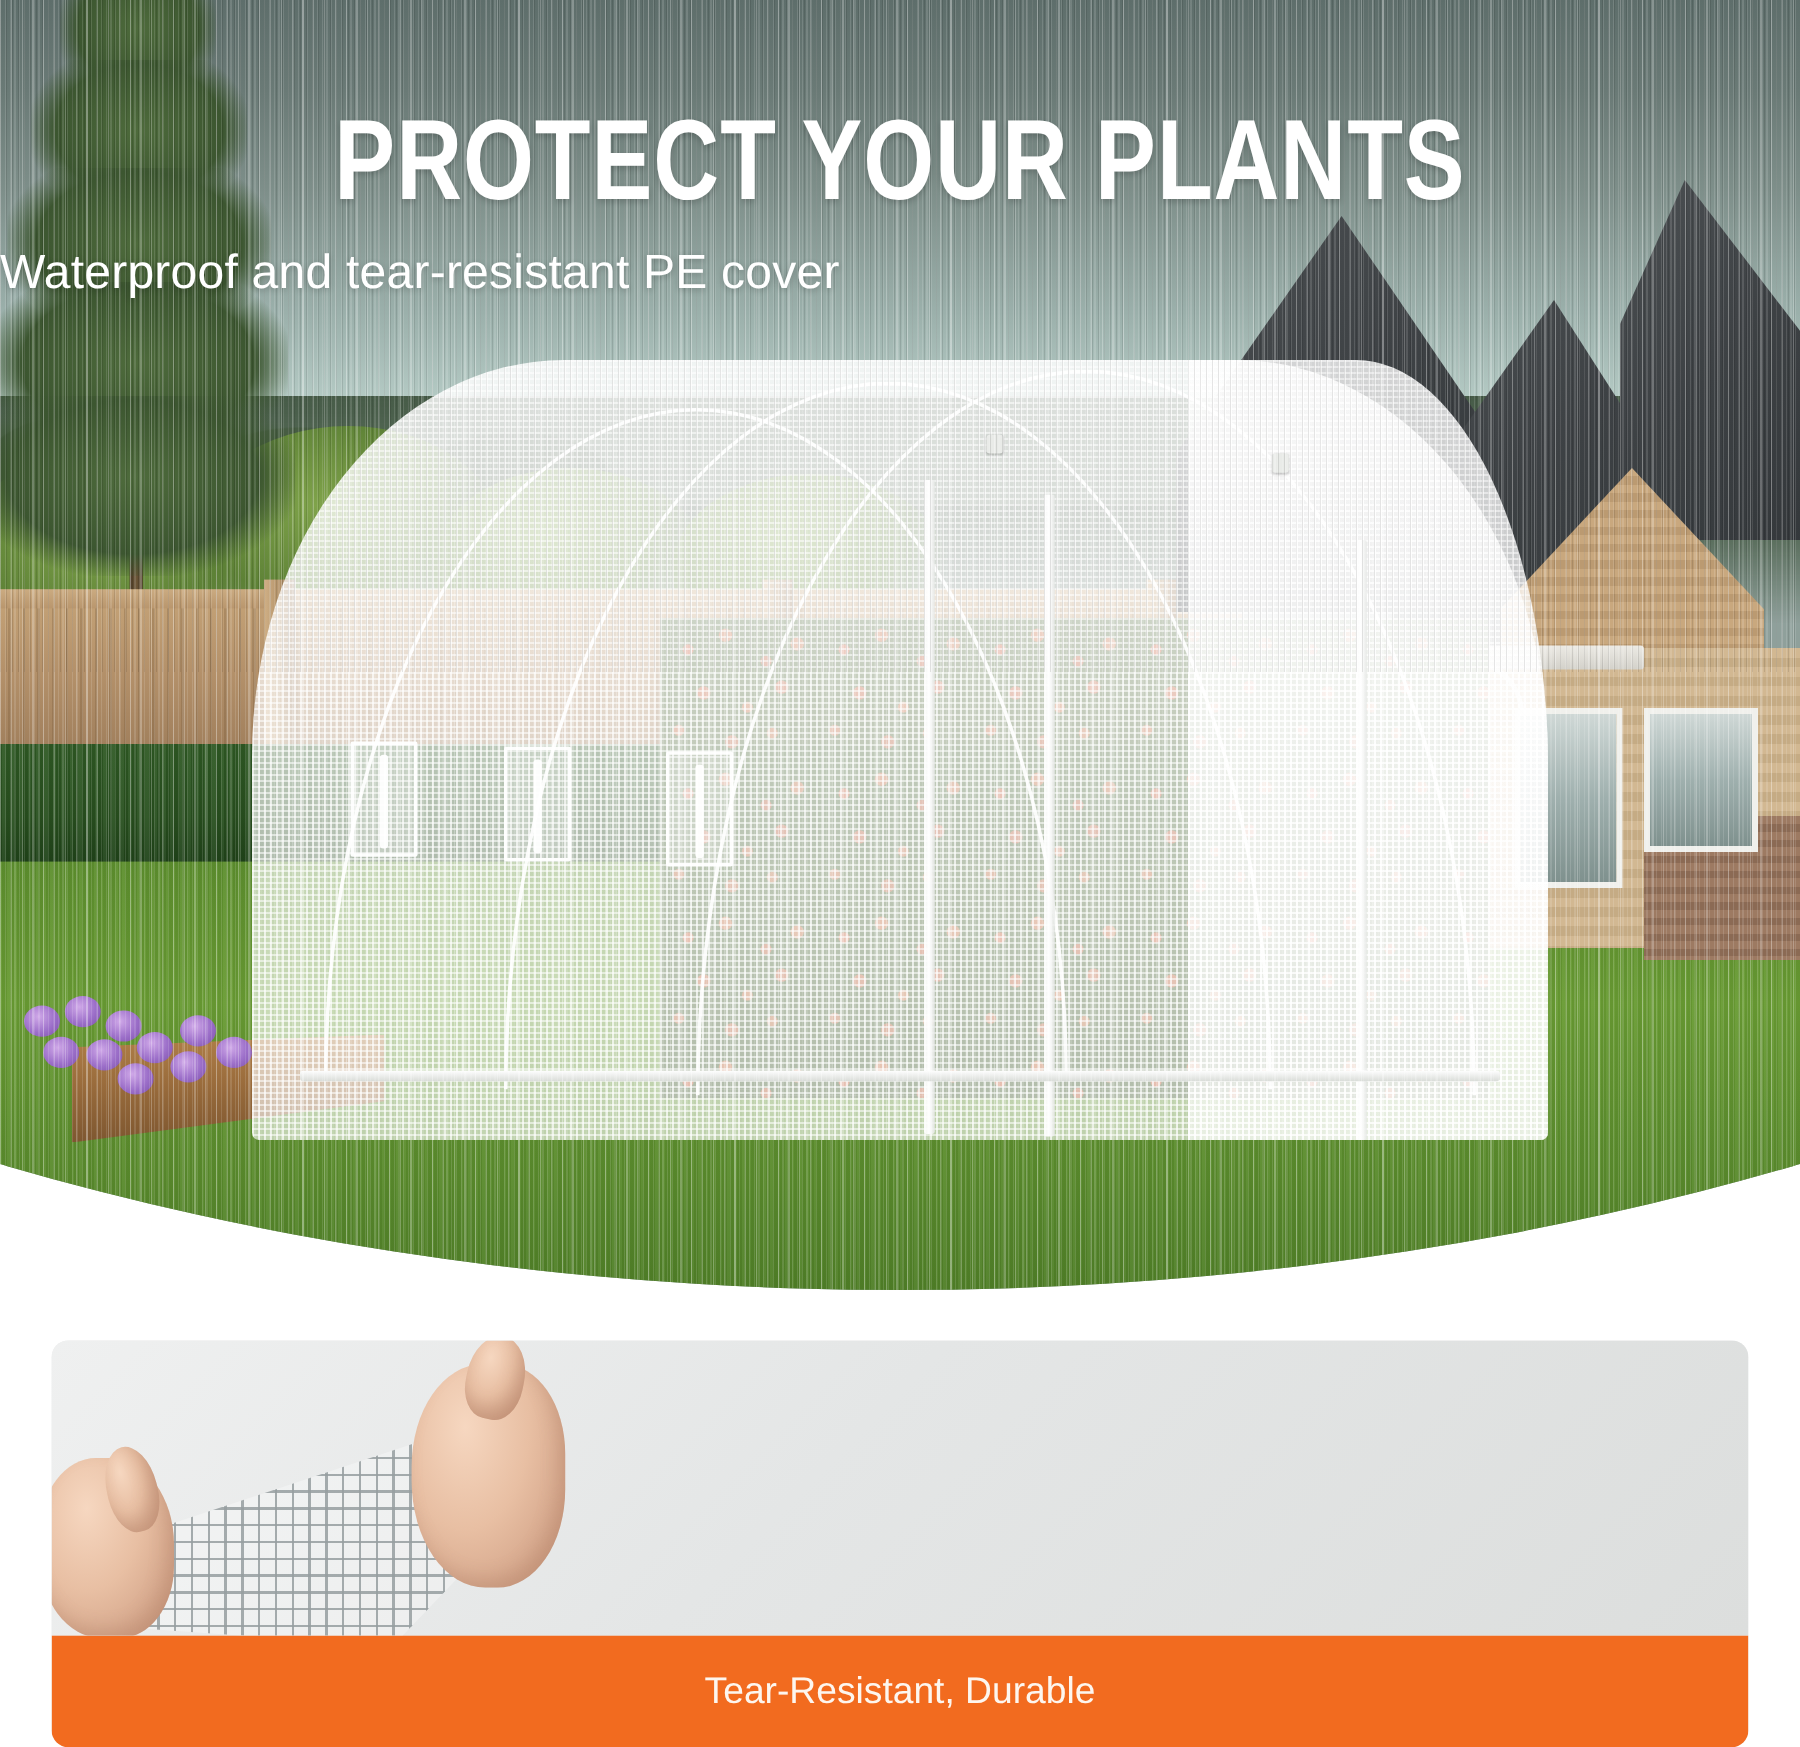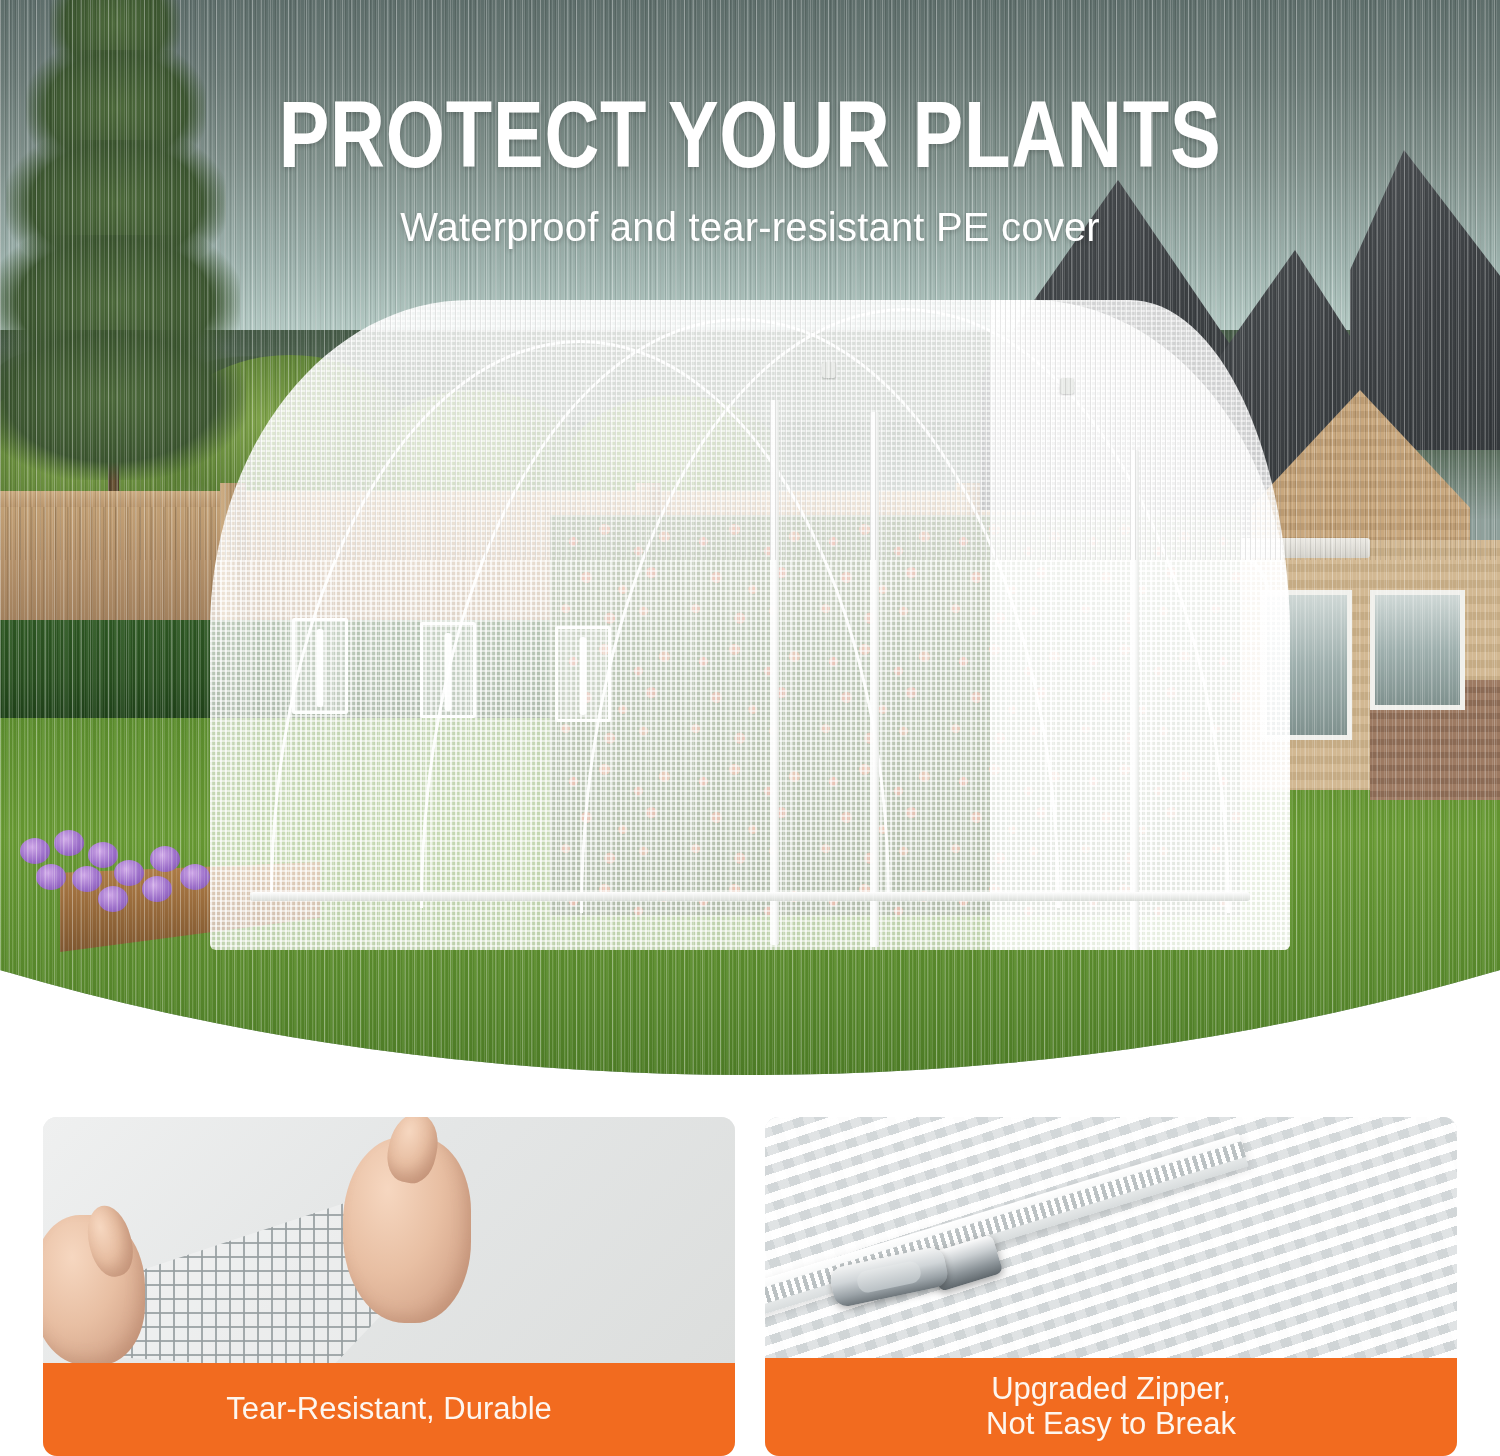--- a/index.html
+++ b/index.html
@@ -283,21 +283,21 @@
     line-height: 0.98;
     letter-spacing: 1px;
     color: #ffffff;
     transform: scaleX(0.80);
     transform-origin: center top;
     white-space: nowrap;
     text-shadow: 0 2px 6px rgba(0,0,0,.18);
   }
   .subhead {
     position: absolute; left: 0; top: 205px; width: 1500px;
-    text-align: center; z-index: 40;
+    text-align: left; z-index: 40;
     font-size: 40px; font-weight: 400; color: #ffffff;
     letter-spacing: .2px;
     text-shadow: 0 2px 5px rgba(0,0,0,.22);
   }
 
   
   .panels {
     position: absolute; left: 0; top: 1117px;
     width: 1500px; height: 339px;
     display: flex; gap: 30px;
@@ -516,27 +516,14 @@
 
       <div class="hand" style="left:300px;top:20px;width:128px;height:186px;border-radius:46% 40% 44% 48%;"></div>
       <div class="hand" style="left:346px;top:-4px;width:48px;height:70px;border-radius:50% 50% 42% 42%;transform:rotate(12deg);"></div>
     </div>
     <div class="caption one-line">
       <span>Tear-Resistant, Durable</span>
     </div>
   </div>
 
 
-  <div class="panel">
-    <div class="panel-img">
-      <div class="p3bg"></div>
-      <div class="ziptape" style="left:-30px;top:92px;width:520px;height:34px;transform:rotate(-17deg);"></div>
-      <div class="zipteeth" style="left:-30px;top:100px;width:520px;height:16px;transform:rotate(-17deg);"></div>
-      <div class="slider-body" style="left:168px;top:126px;width:66px;height:40px;transform:rotate(-17deg);"></div>
-      <div class="pulltab" style="left:66px;top:140px;width:116px;height:40px;transform:rotate(-12deg);"></div>
-    </div>
-    <div class="caption">
-      <span>Upgraded Zipper,</span>
-      <span>Not Easy to Break</span>
-    </div>
-  </div>
 
 </section>
 
 </body></html>

